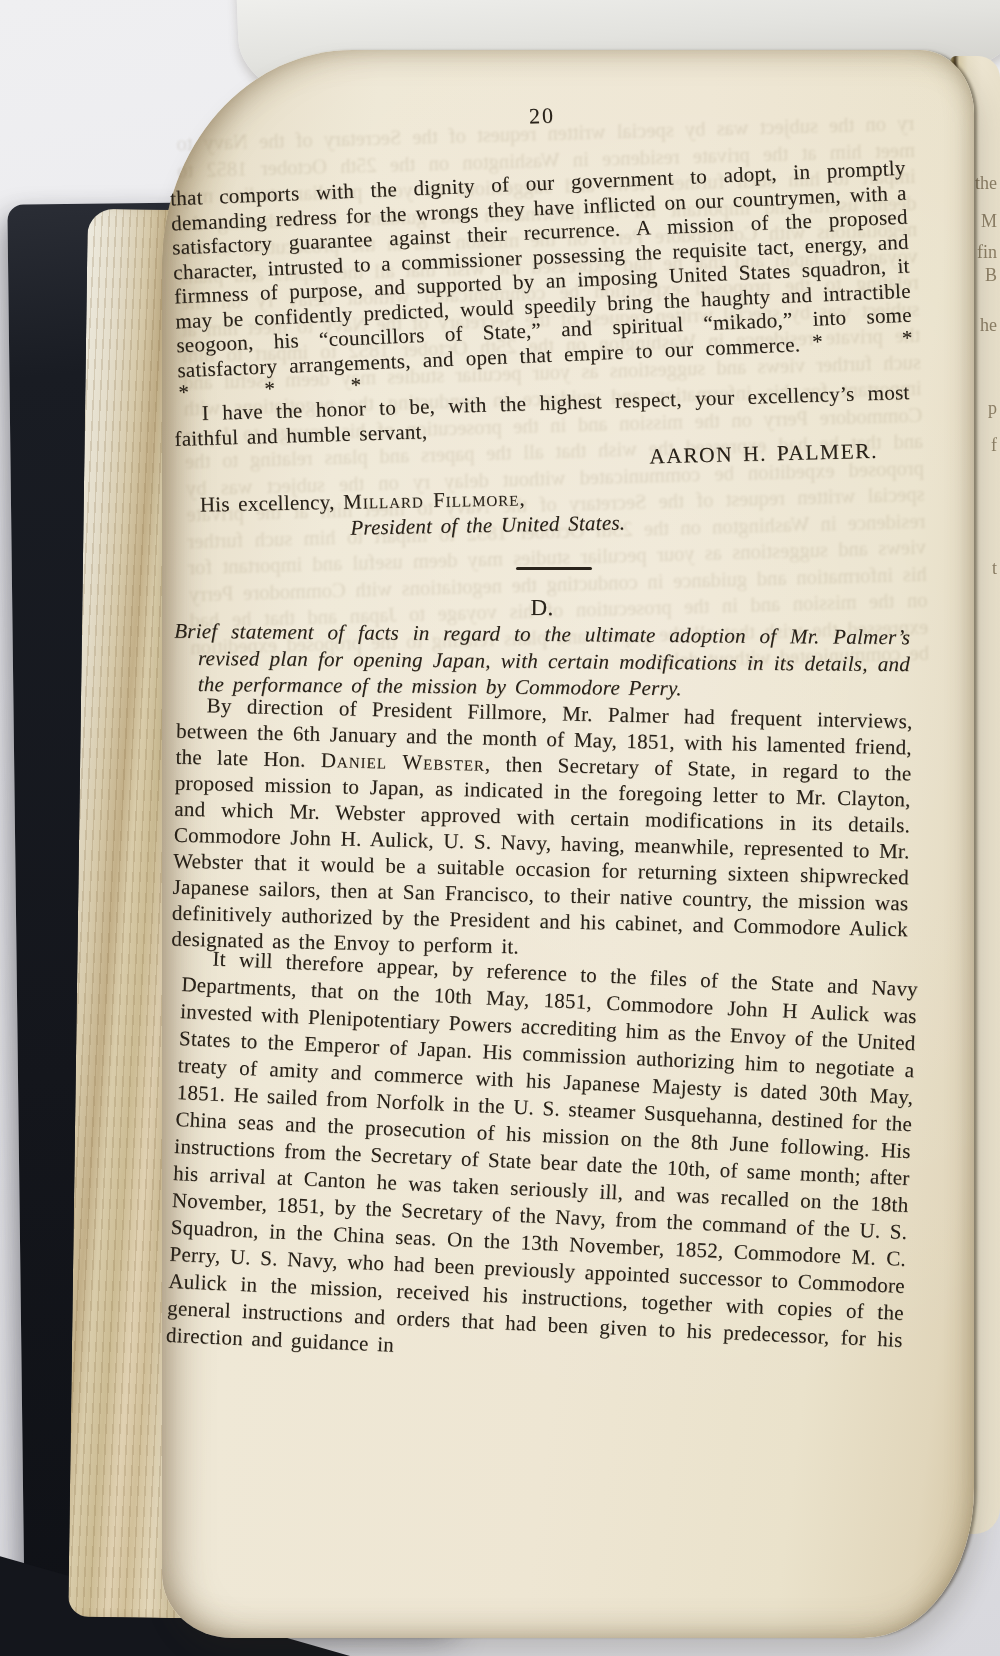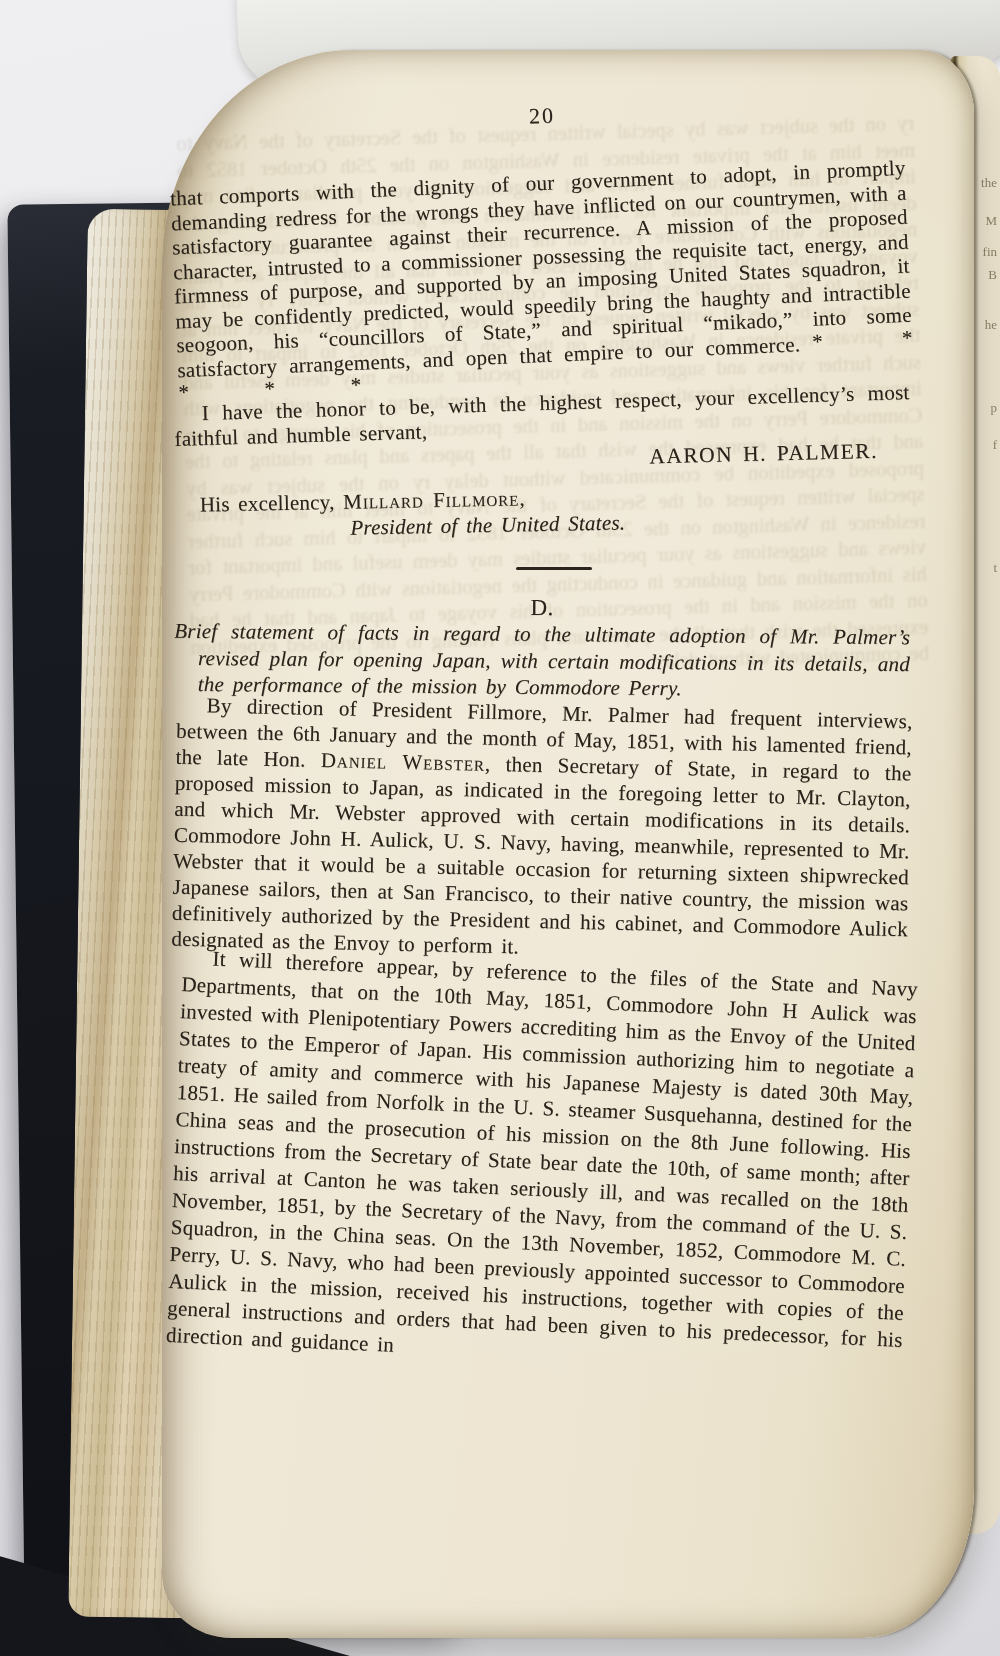--- a/index.html
+++ b/index.html
@@ -51,21 +51,21 @@
 
   
   .next-page {
     position:absolute; left:950px; top:56px; width:50px; height:1478px;
     background:linear-gradient(90deg,#c6b astro,#c6b astro) , #e9e1cb;
     background:linear-gradient(90deg,#c9bb97 0px,#77673f 3px,#4a3d27 5px,#d9cdab 9px,#e7dfc8 18px,#ece4d0 32px,#e8e0ca 100%);
     border-radius:6px 22px 26px 8px;
   }
   .next-page .frag {
     position:absolute; right:3px; color:rgba(82,66,38,0.62);
-    font-size:13px; line-height:14px;
+    font-size:18px; line-height:14px;
   }
 
   
   .page {
     position:absolute; left:162px; top:50px; width:812px; height:1588px;
     background:
       radial-gradient(120% 80% at 62% 38%, rgba(255,255,255,0.18), rgba(255,255,255,0) 62%),
       radial-gradient(3px 3px at 67% 22%, rgba(110,85,45,0.5), rgba(110,85,45,0) 70%),
       radial-gradient(2.5px 2.5px at 36% 56%, rgba(110,85,45,0.4), rgba(110,85,45,0) 70%),
       radial-gradient(2px 2px at 58% 77%, rgba(110,85,45,0.35), rgba(110,85,45,0) 70%),

